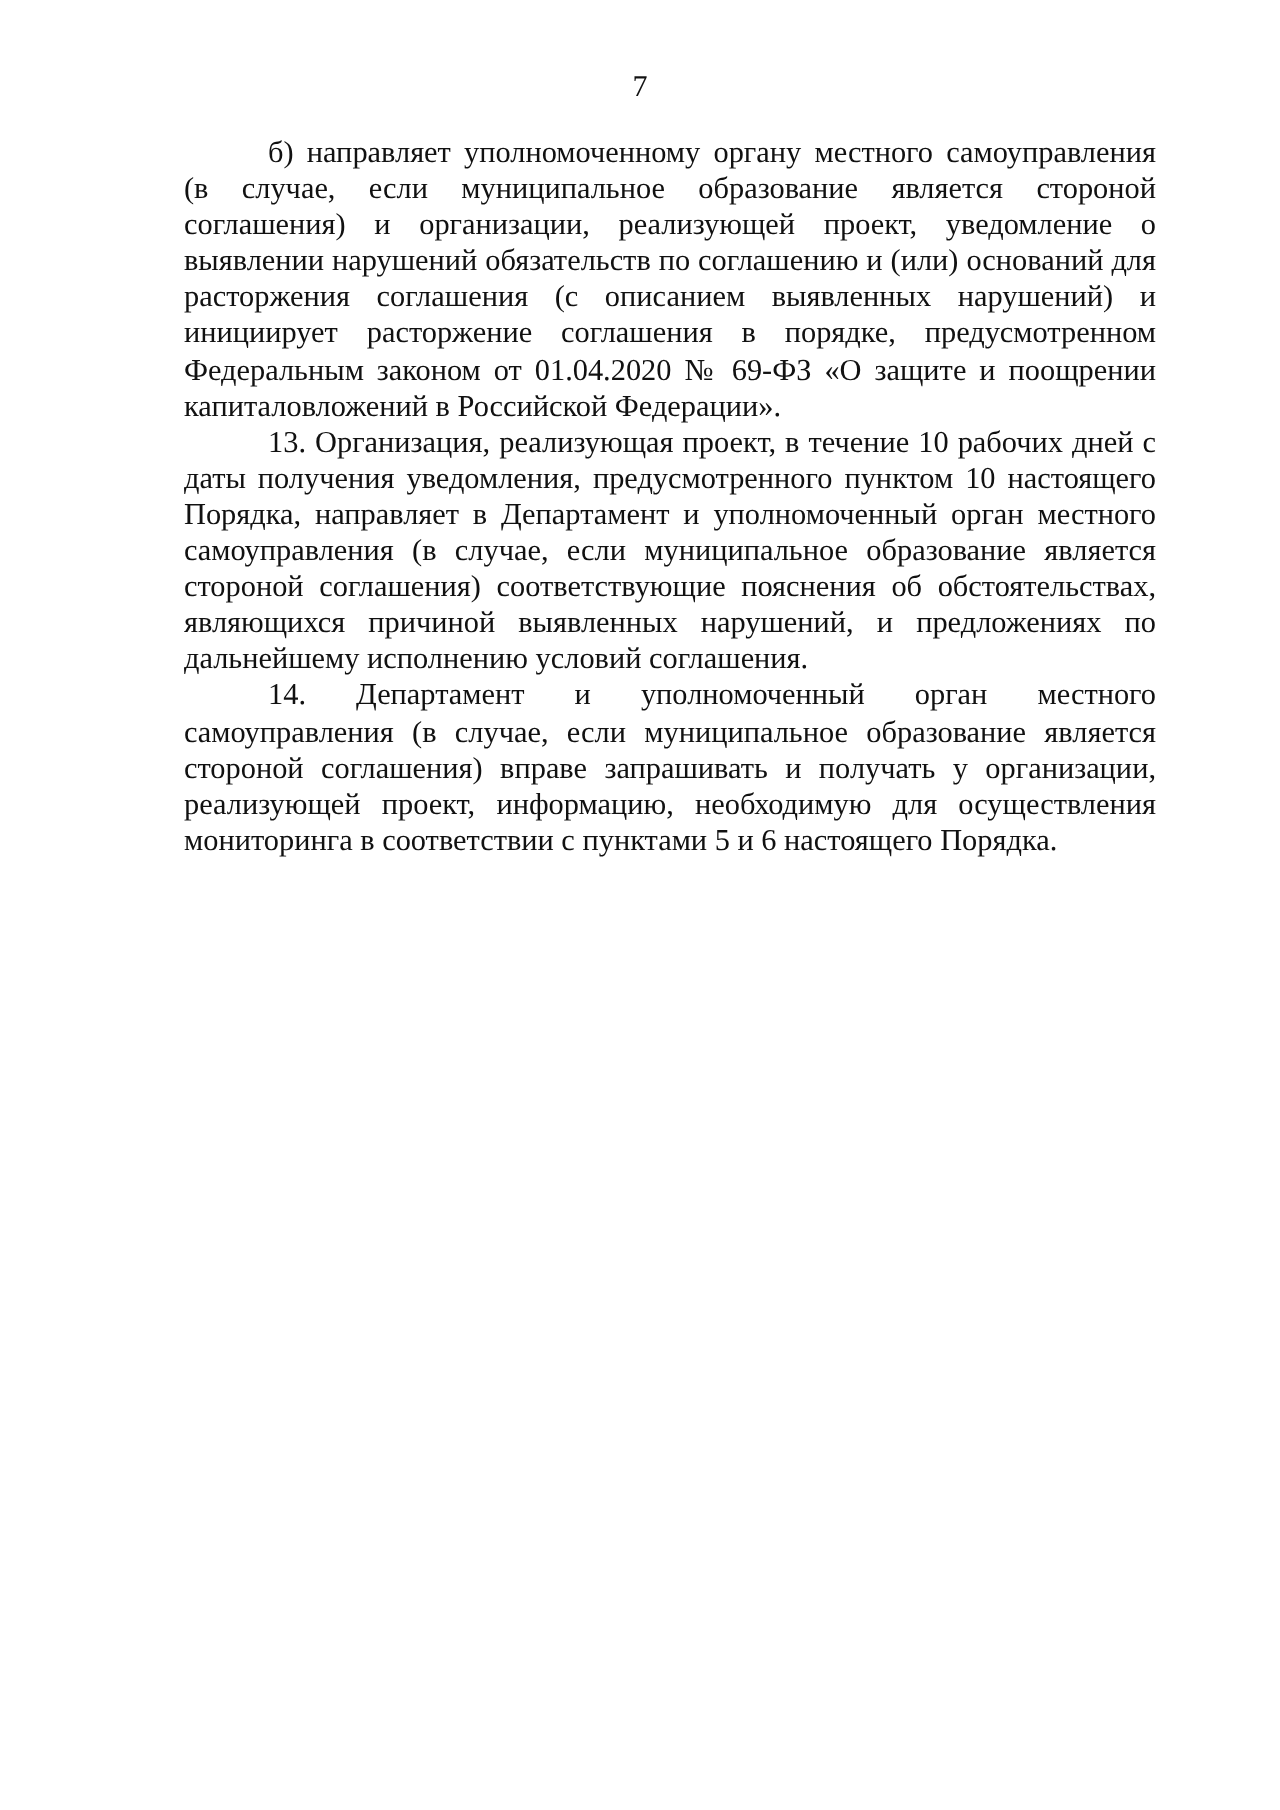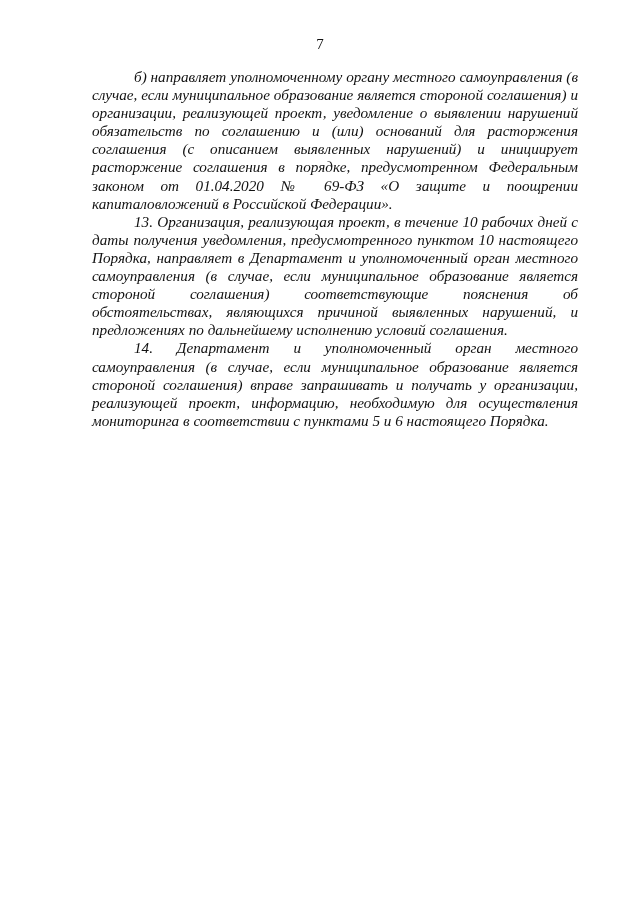--- a/index.html
+++ b/index.html
@@ -8,21 +8,21 @@
   .page-number {
     position: absolute; left: 0; width: 640px; top: 36px;
     text-align: center;
     font-family: "Liberation Serif", serif; font-size: 15px; color: #111;
   }
   .body-text {
     position: absolute; left: 92px; top: 68px; width: 486px;
     font-family: "Liberation Serif", serif; font-size: 15.2px; line-height: 18.1px;
     color: #111; text-align: justify;
   }
-  .para { margin: 0; text-indent: 42px; text-align: justify; font-style: italic; }
+  .para { margin: 0; text-indent: 42px; text-align: justify; }
 </style>
 </head>
 <body>
 
 <div class="page">
   <div class="page-number">7</div>
   <div class="body-text">
     <p class="para">б) направляет уполномоченному органу местного самоуправления (в случае, если муниципальное образование является стороной соглашения) и организации, реализующей проект, уведомление о выявлении нарушений обязательств по соглашению и (или) оснований для расторжения соглашения (с описанием выявленных нарушений) и инициирует расторжение соглашения в порядке, предусмотренном Федеральным законом от 01.04.2020 № 69-ФЗ «О защите и поощрении капиталовложений в Российской Федерации».</p>
     <p class="para">13. Организация, реализующая проект, в течение 10 рабочих дней с даты получения уведомления, предусмотренного пунктом 10 настоящего Порядка, направляет в Департамент и уполномоченный  орган местного самоуправления (в случае, если муниципальное образование является стороной соглашения) соответствующие пояснения об обстоятельствах, являющихся причиной выявленных нарушений, и предложениях по дальнейшему исполнению условий соглашения.</p>
     <p class="para">14. Департамент и уполномоченный орган местного самоуправления (в случае, если муниципальное образование является стороной соглашения) вправе запрашивать и получать у организации, реализующей проект, информацию, необходимую для осуществления мониторинга в соответствии с пунктами 5 и 6 настоящего Порядка.</p>

